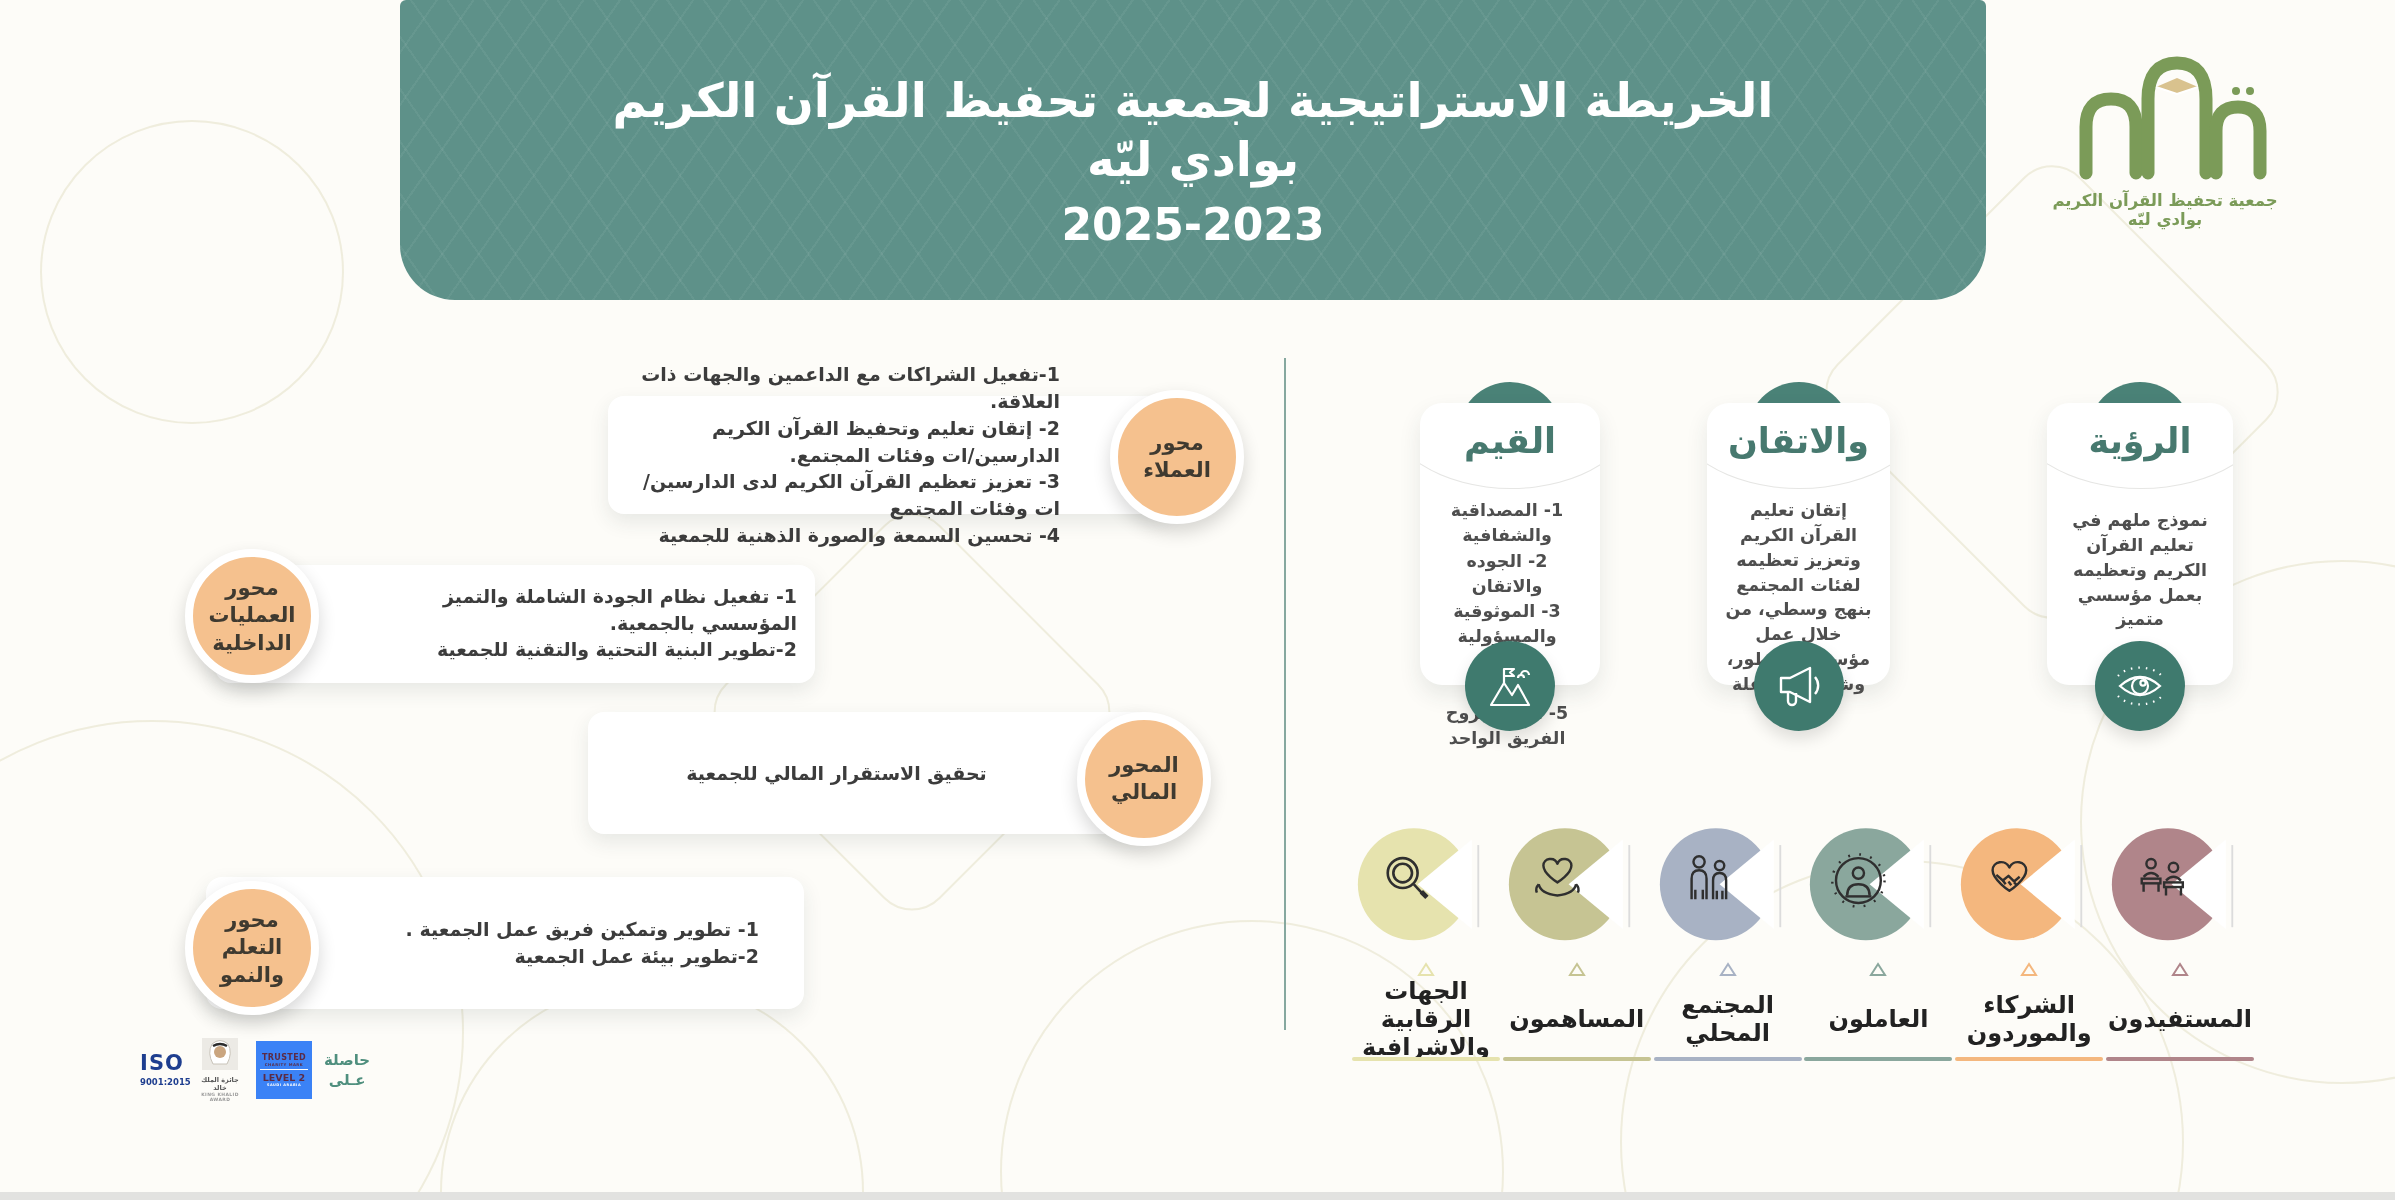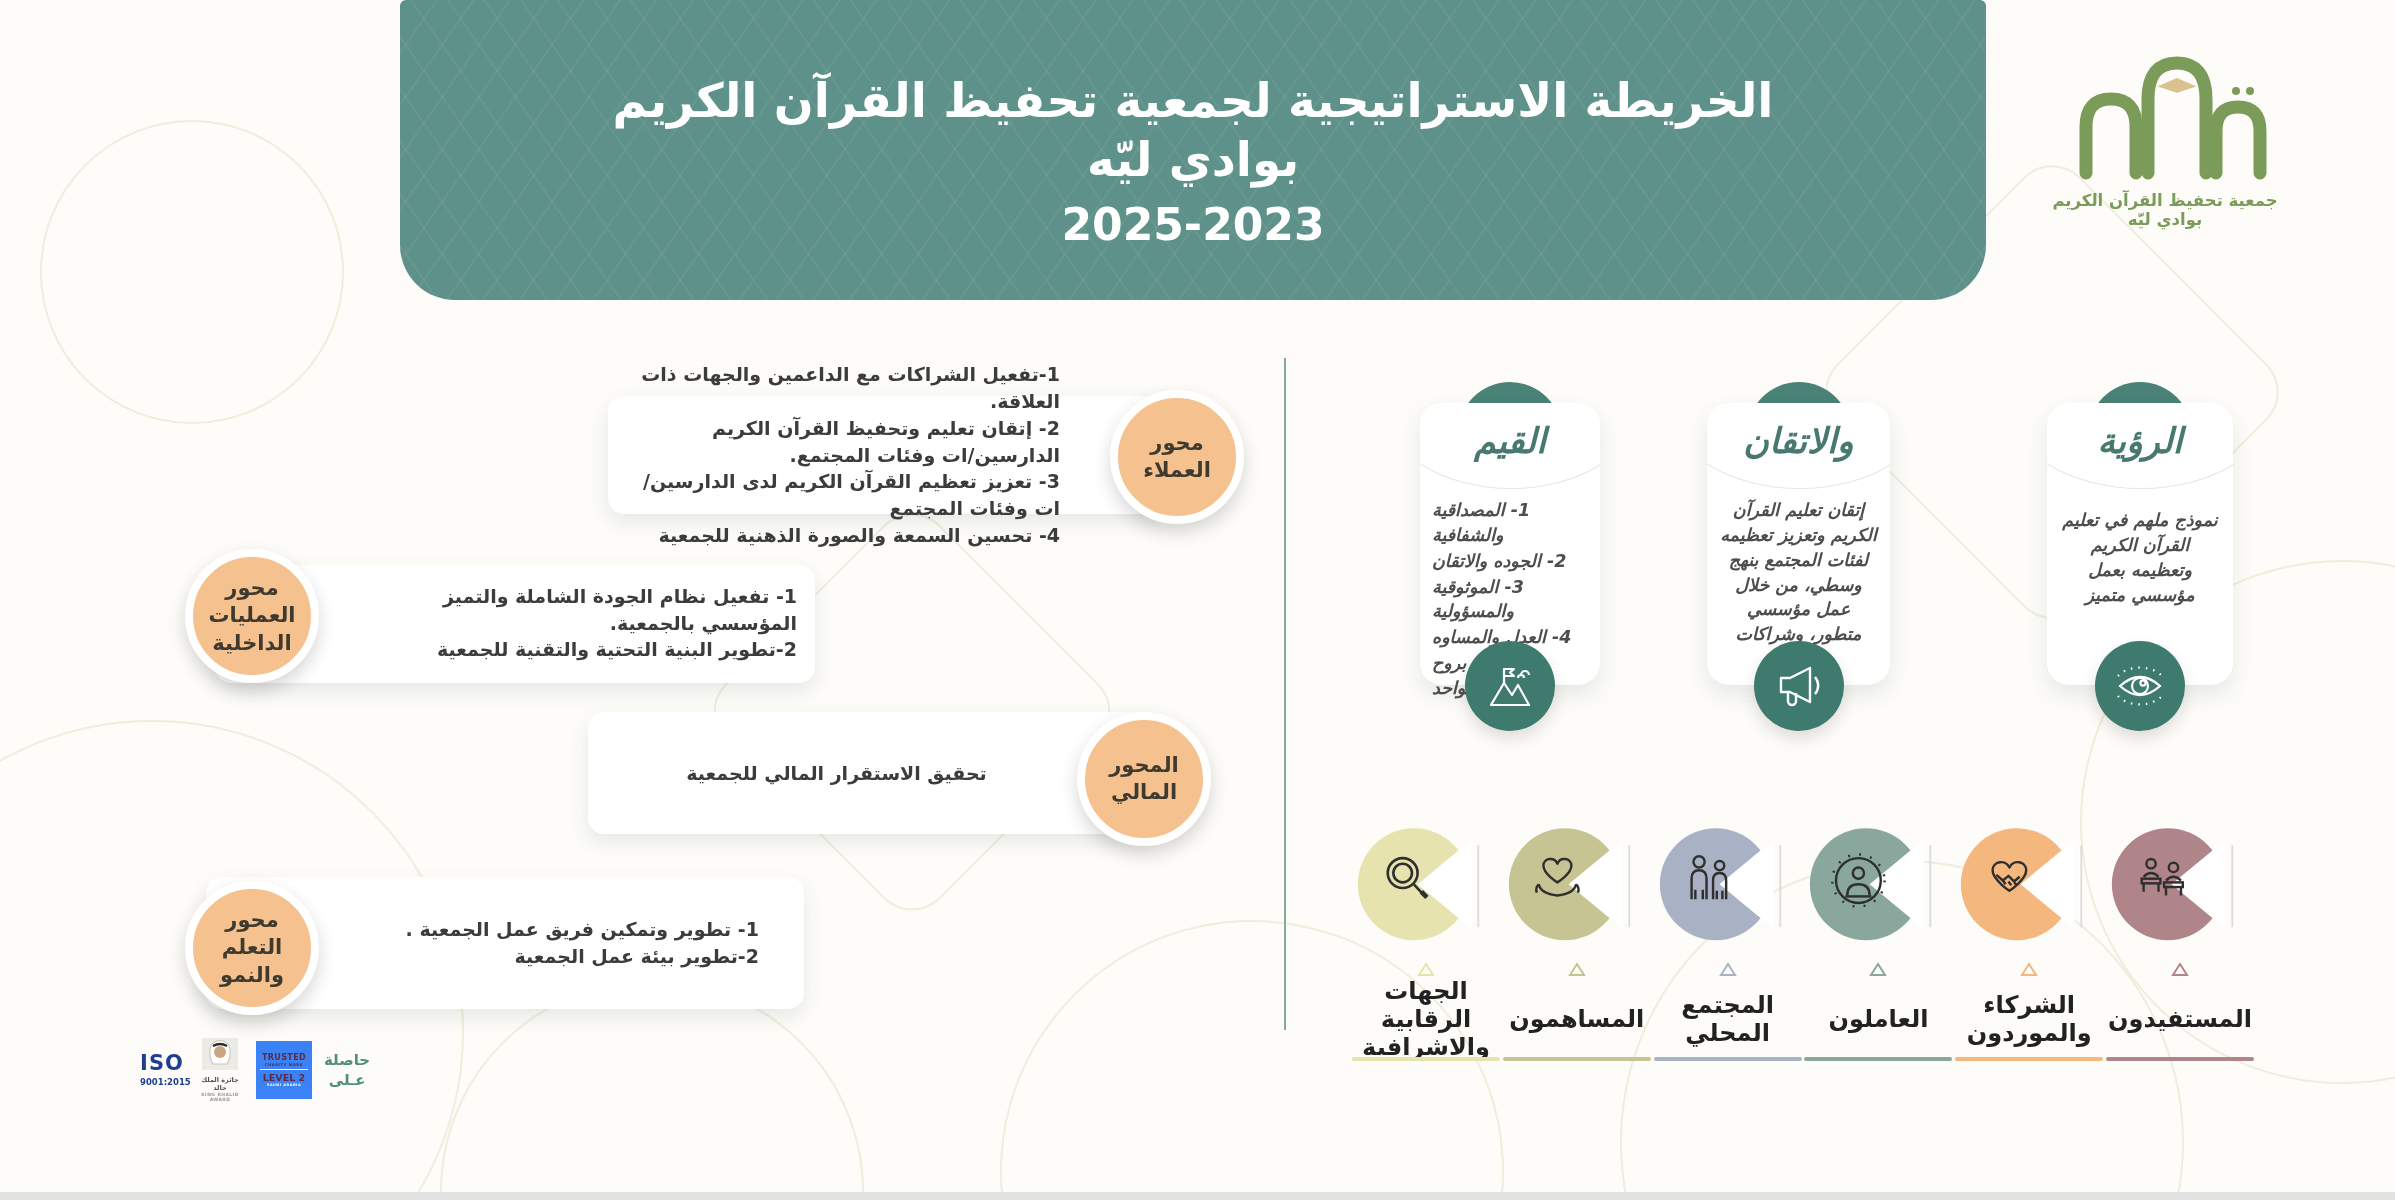--- a/index.html
+++ b/index.html
@@ -27,29 +27,29 @@
   .logo .sub{margin-top:2px;font-size:16.5px;font-weight:700;color:#7b9b58;direction:rtl;}
 
   
   .vdiv{position:absolute;left:1284px;top:358px;width:2px;height:672px;background:#86a89f;}
 
   
   .card-wrap{position:absolute;width:186px;height:282px;}
   .back-circle{position:absolute;top:-21px;left:50%;transform:translateX(-50%);
         width:104px;height:104px;border-radius:50%;background:#4a8277;}
   .card{position:absolute;inset:0;background:#fff;border-radius:22px;
-        box-shadow:0 10px 22px rgba(40,60,55,.10);font-style:italic;}
+        box-shadow:0 10px 22px rgba(40,60,55,.10);}
   .card-clip{position:absolute;inset:0;overflow:hidden;border-radius:22px;}
   .card-arc{position:absolute;top:-78px;left:-20%;width:140%;height:162px;
         border:1.5px solid #e6e6e4;border-radius:50%;}
   .card-title{position:absolute;top:18px;left:0;right:0;text-align:center;
         font-size:35px;font-weight:700;color:#47796f;direction:rtl;}
   .card-body{position:absolute;top:95px;left:12px;right:12px;direction:rtl;
         color:#4e4e4e;font-size:17.5px;font-weight:600;line-height:1.42;text-align:center;}
-  .card-body.list{text-align:left;padding-right:6px;}
+  .card-body.list{text-align:center;padding-right:6px;}
   .card-body.list div{margin-bottom:1px;}
   .card-icon{position:absolute;left:50%;bottom:-46px;transform:translateX(-50%);
         width:90px;height:90px;border-radius:50%;background:#3f7a6e;
         display:flex;align-items:center;justify-content:center;box-shadow:0 8px 16px rgba(0,0,0,.12);}
 
   
   .axis-box{position:absolute;background:#fff;border-radius:16px;
         box-shadow:0 8px 20px rgba(40,60,55,.10);display:flex;flex-direction:column;
         justify-content:center;direction:rtl;color:#3c3c3c;font-size:19px;
         font-weight:600;line-height:1.42;}

